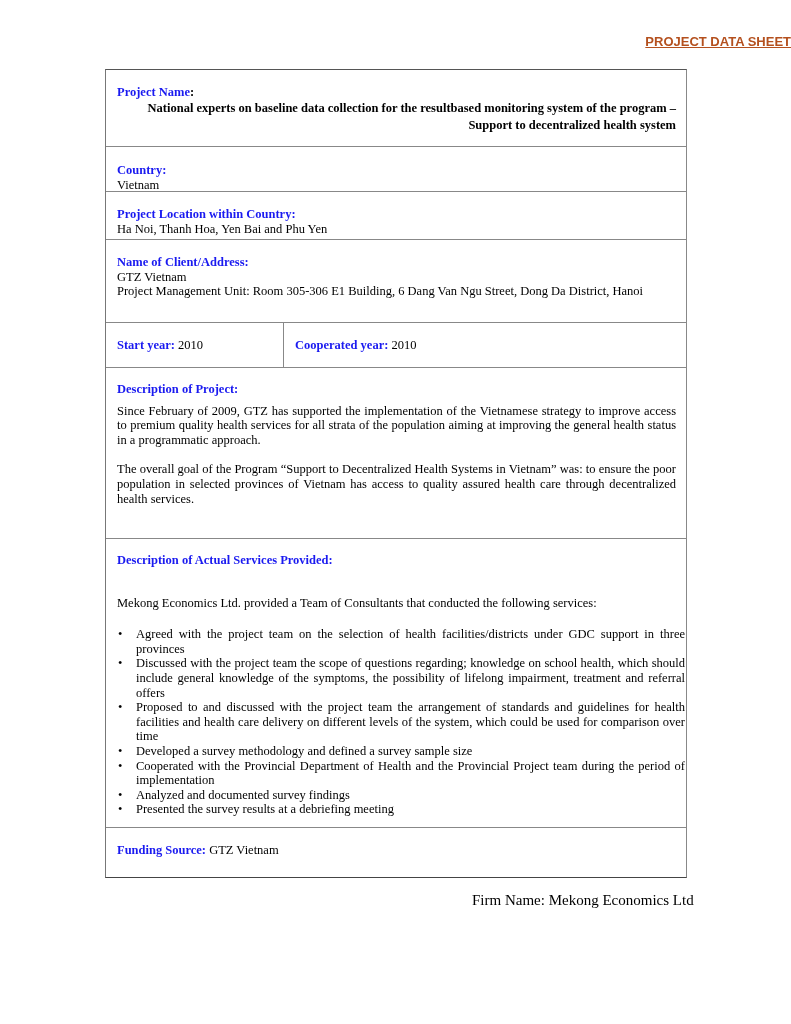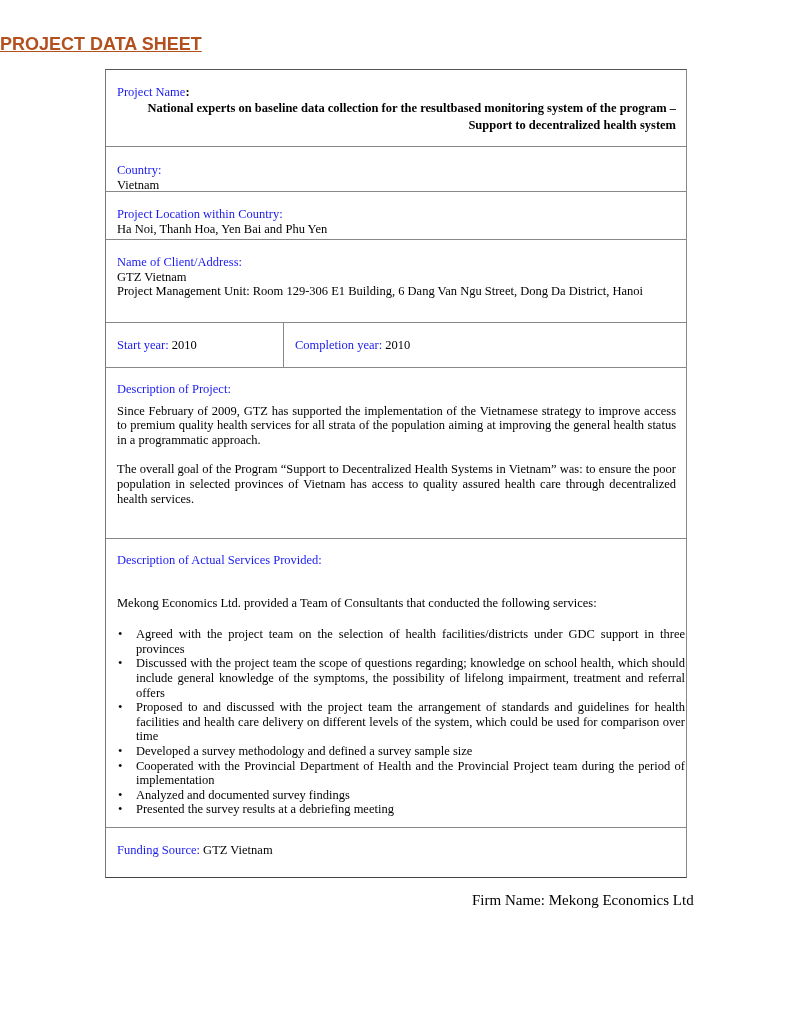--- a/index.html
+++ b/index.html
@@ -1,29 +1,29 @@
 <!DOCTYPE html>
 <html><head>
   <meta charset="utf-8">
   <style>
     html, body { margin: 0; padding: 0; background: #ffffff; }
     body { width: 791px; height: 1024px; position: relative; font-family: "Liberation Serif", serif; color: #000; }
     .title {
-      position: absolute; top: 34px; left: 0; width: 791px; text-align: left;
-      font-family: "Liberation Sans", sans-serif; font-weight: bold; font-size: 18px;
+      position: absolute; top: 34px; left: 0; width: 791px; text-align: right;
+      font-family: "Liberation Sans", sans-serif; font-weight: bold; font-size: 13px;
       color: #b4501e; text-decoration: underline;
     }
     .sheet {
       position: absolute; top: 69px; left: 105px; width: 582px;
       border-top: 1px solid #555; border-left: 1px solid #777; border-right: 1px solid #888; border-bottom: 1px solid #444;
       box-sizing: border-box;
     }
     .row { border-bottom: 1px solid #888; box-sizing: border-box; padding: 0 10px 0 11px; font-size: 12.5px; line-height: 14.6px; }
     .row:last-child { border-bottom: none; }
-    .label { color: #1a1af0; font-weight: normal; margin-top: 44px; }
+    .label { color: #1a1af0; font-weight: bold; margin-top: 44px; }
     .colon { color: #000; font-weight: bold; }
     .bold { font-weight: bold; text-align: right; }
     .r-name { height: 77px; padding-top: 15px; }
     .r-name .value { line-height: 17px; margin-top: 0px; }
     .r-country { height: 45px; padding-top: 16px; }
     .r-location { height: 48px; padding-top: 15px; }
     .r-client { height: 83px; padding-top: 15px; }
     .r-years { height: 45px; padding: 0; display: flex; }
     .r-years .cell { padding: 15px 20px 0 11px; box-sizing: border-box; }
     .r-years .cell.first { width: 178px; border-right: 1px solid #888; }
@@ -67,30 +67,30 @@
       <span class="label">Project Location within Country</span><span class="label">:</span>
     </div>
     <div>Ha Noi, Thanh Hoa, Yen Bai and Phu Yen</div>
   </div>
 
   <div class="row r-client">
     <div>
       <span class="label">Name of Client/Address</span><span class="label">:</span>
     </div>
     <div>GTZ Vietnam</div>
-    <div>Project Management Unit: Room 129-306 E1 Building, 6 Dang Van Ngu Street, Dong Da District, Hanoi</div>
+    <div>Project Management Unit: Room 305-306 E1 Building, 6 Dang Van Ngu Street, Dong Da District, Hanoi</div>
   </div>
 
   <div class="row r-years">
     <div class="cell first">
       <span class="label">Start year:</span>
       <span>2010</span>
     </div>
     <div class="cell">
-      <span class="label">Completion year:</span>
+      <span class="label">Cooperated year:</span>
       <span>2010</span>
     </div>
   </div>
 
   <div class="row r-desc">
     <div>
       <span class="label">Description of Project</span><span class="label">:</span>
     </div>
     <p class="p1">Since February of 2009, GTZ has supported the implementation of the Vietnamese strategy to improve access to premium quality health services for all strata of the population aiming at improving the general health status in a programmatic approach.</p>
     <p class="p2">The overall goal of the Program “Support to Decentralized Health Systems in Vietnam” was: to ensure the poor population in selected provinces of Vietnam has access to quality assured health care through decentralized health services.</p>

